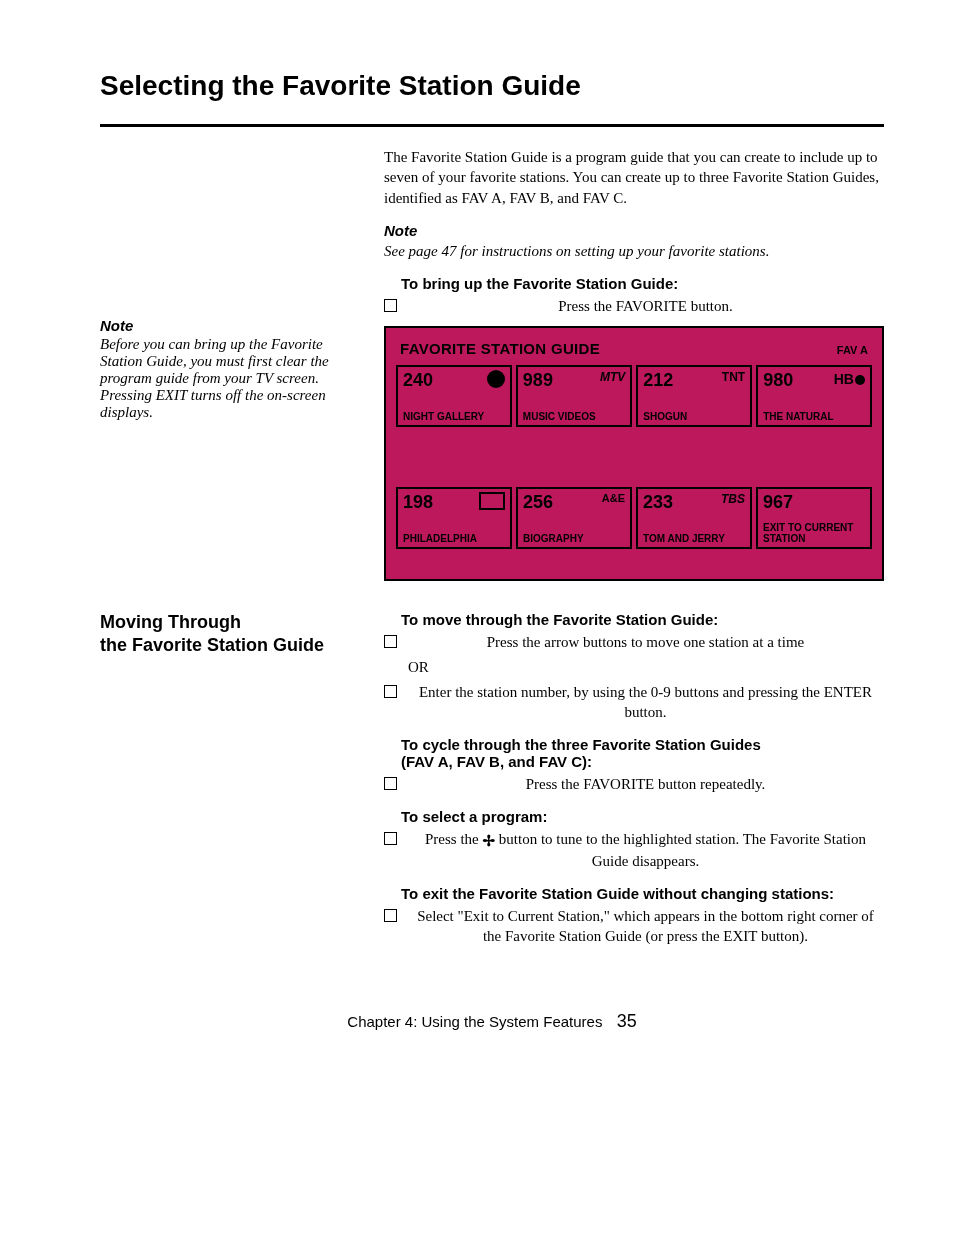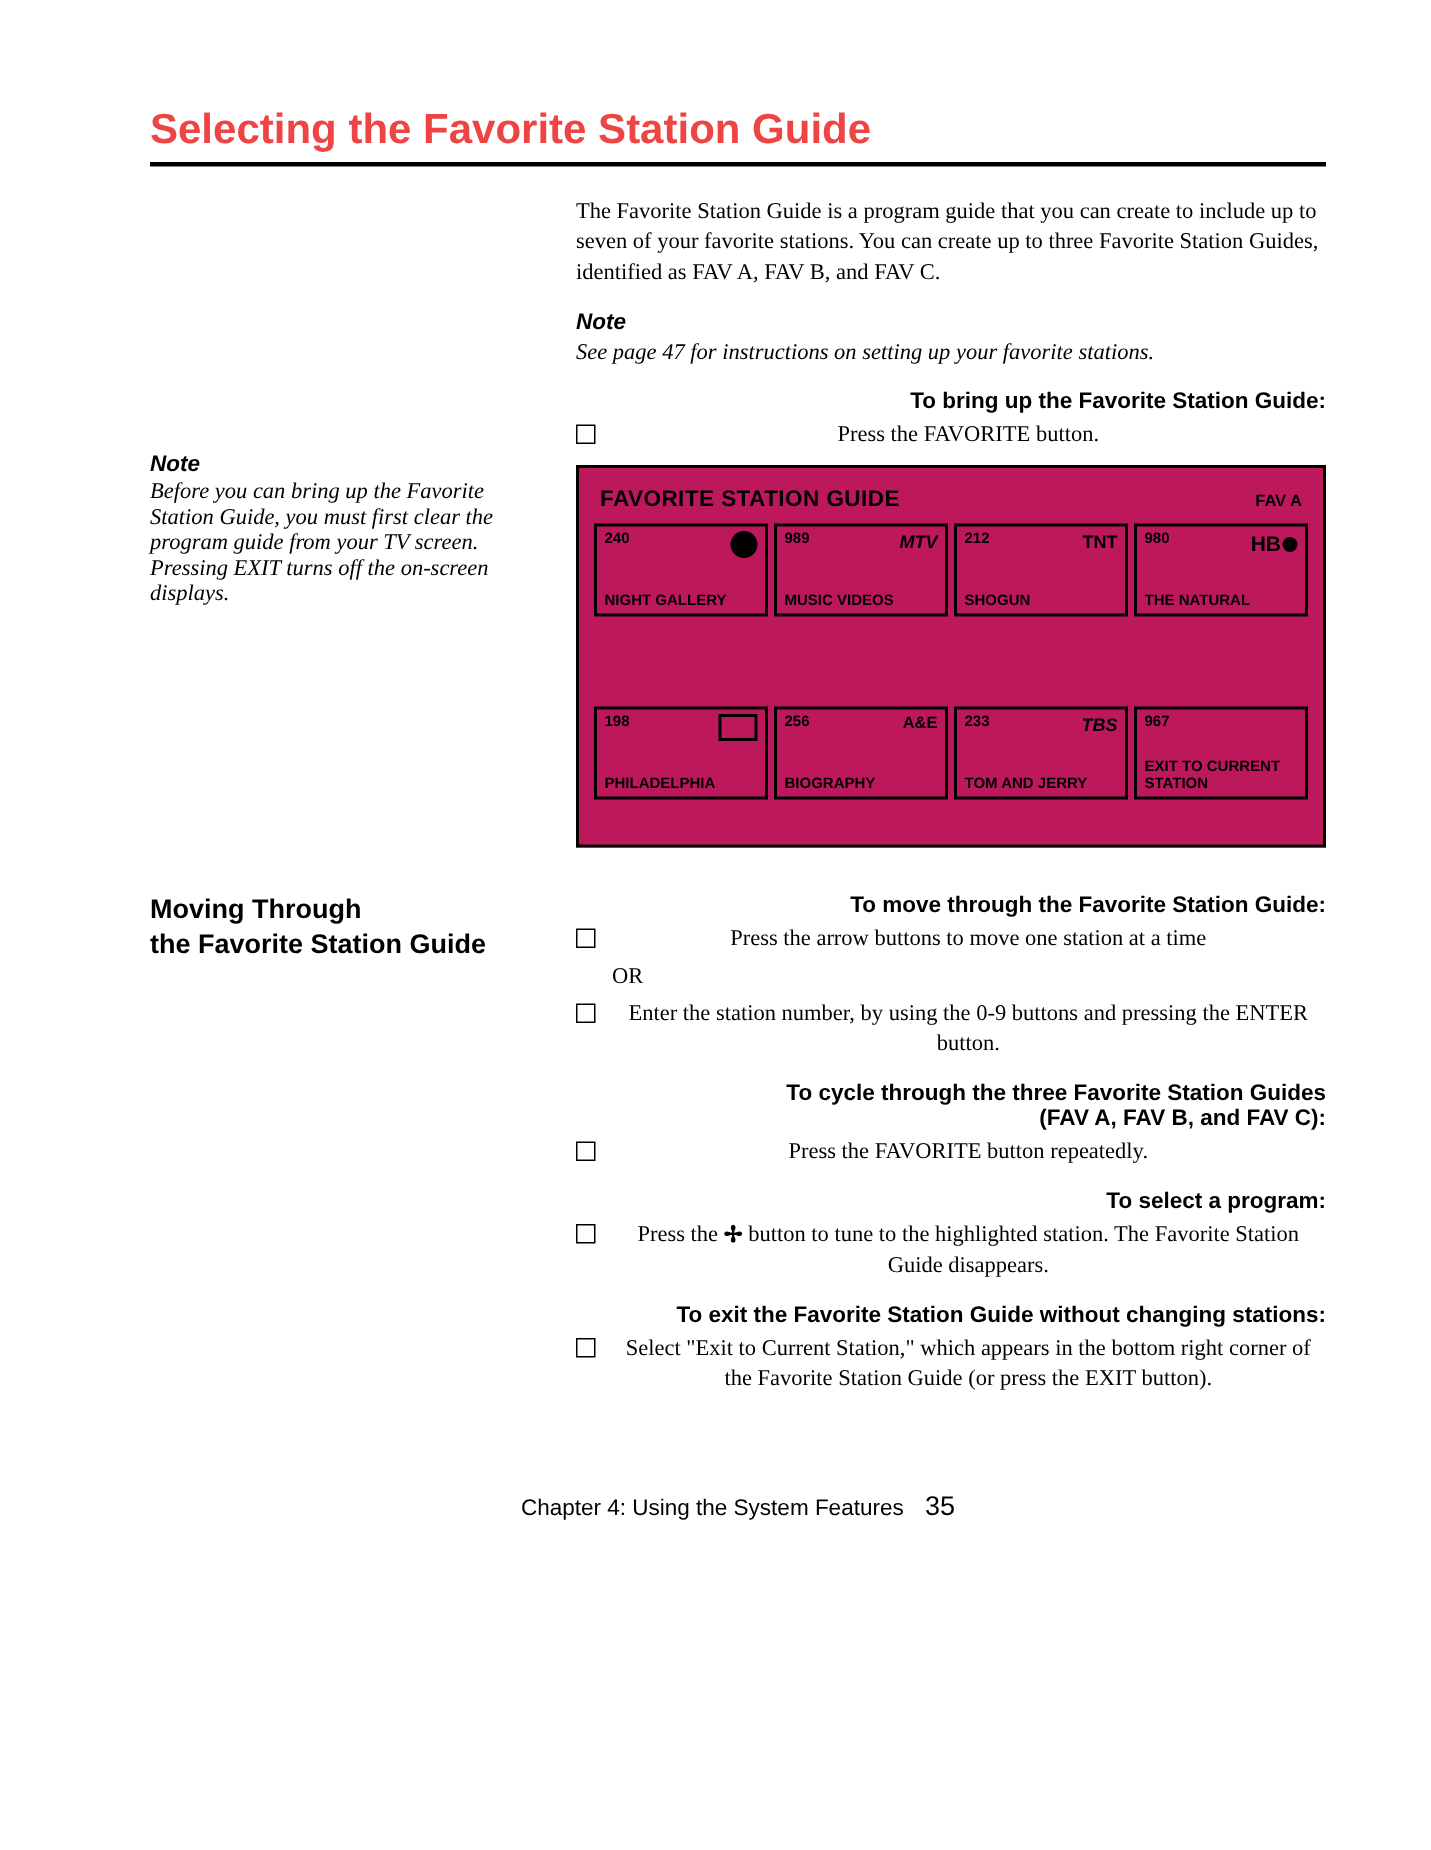--- a/index.html
+++ b/index.html
@@ -11,22 +11,22 @@
     width: 954px;
   }
   .page {
     padding: 70px 70px 40px 100px;
     position: relative;
   }
   .page-title {
     font-family: Arial, Helvetica, sans-serif;
     font-size: 28px;
     font-weight: bold;
-    color: #ef4444;
-    margin: 0 0 6px 0;
+    color: #000000;
+    margin: 0 0 22px 0;
   }
   .title-rule {
     border: none;
     border-top: 3px solid #000;
     margin: 0 0 20px 0;
   }
   .two-col {
     display: flex;
     gap: 24px;
   }
@@ -47,21 +47,20 @@
   .note-hd {
     font-family: Arial, Helvetica, sans-serif;
     font-weight: bold;
     font-style: italic;
     margin-bottom: 2px;
   }
   .subhead {
     font-family: Arial, Helvetica, sans-serif;
     font-weight: bold;
     margin: 14px 0 4px 17px;
-    text-align: right;
   }
   .sidehead {
     font-family: Arial, Helvetica, sans-serif;
     font-weight: bold;
     font-size: 18px;
     line-height: 1.25;
     margin-top: 0;
   }
   .bullet-row {
     display: flex;
@@ -125,21 +124,21 @@
     flex-direction: column;
     justify-content: space-between;
   }
   .cell-top {
     display: flex;
     justify-content: space-between;
     align-items: flex-start;
   }
   .cell-num {
     font-weight: bold;
-    font-size: 10px;
+    font-size: 18px;
   }
   .cell-logo {
     font-weight: 900;
     font-size: 12px;
     font-style: italic;
     margin-left: 47px;
   }
   .cell-prog {
     font-weight: bold;
     font-size: 10px;

